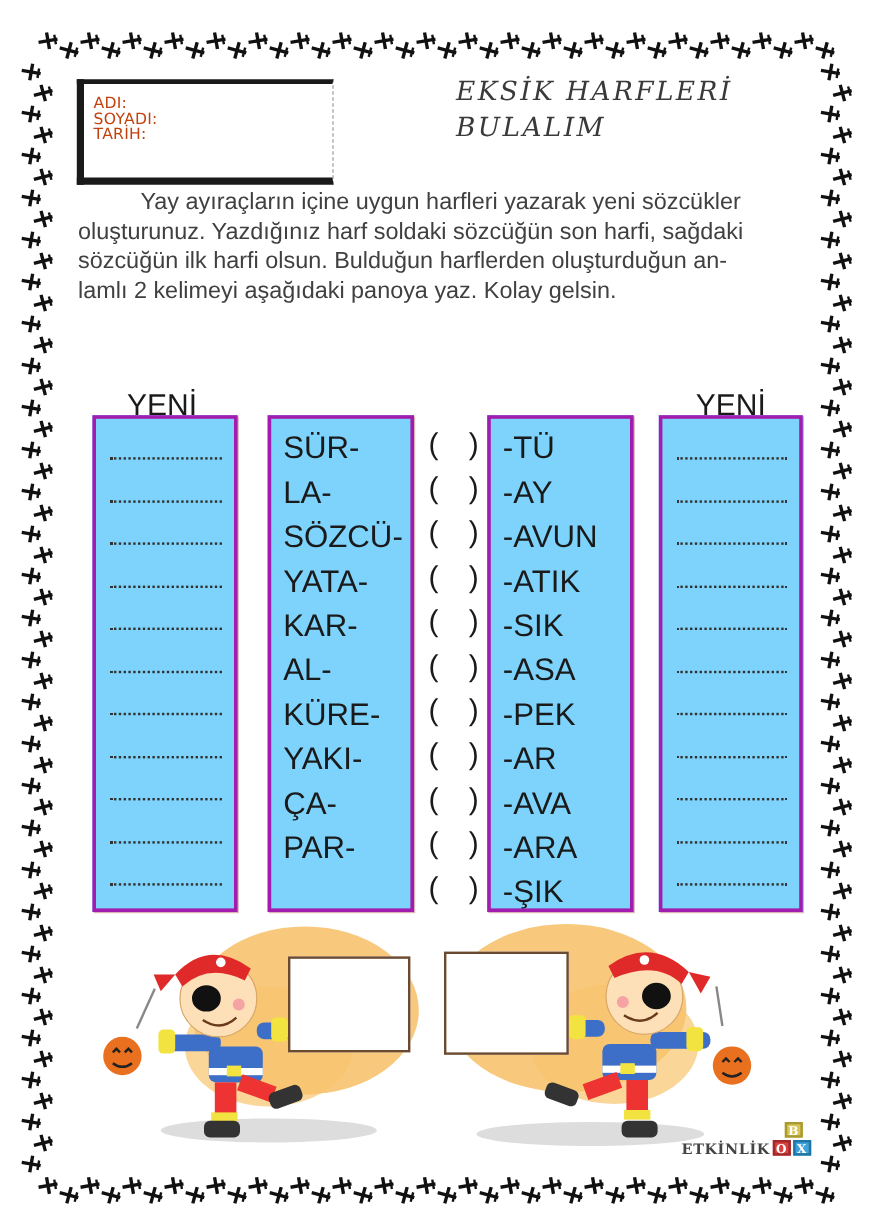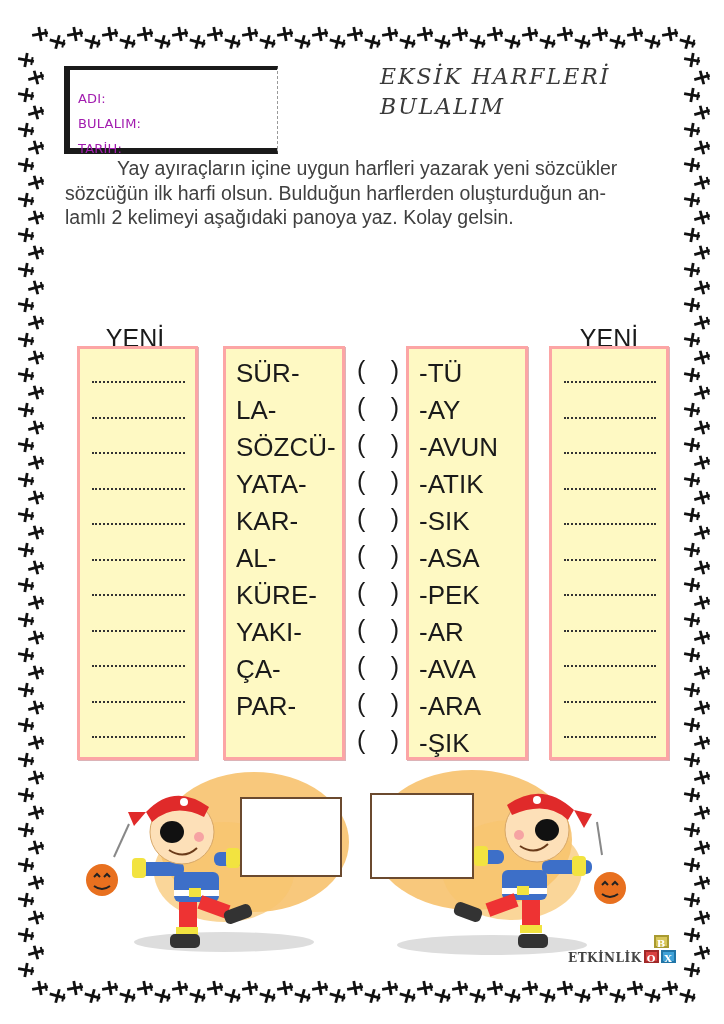--- a/index.html
+++ b/index.html
@@ -3,34 +3,34 @@
 <meta charset="utf-8">
 <style>
   html, body { margin: 0; padding: 0; background: #ffffff; }
   body { width: 724px; height: 1024px; position: relative; overflow: hidden; font-family: "DejaVu Sans", sans-serif; color: #1d1d1d; }
 
   
   .plane-border { position: absolute; left: 0; top: 0; width: 724px; height: 1024px; pointer-events: none; }
 
   
   .name-box { position: absolute; left: 64px; top: 66px; width: 214px; height: 88px; border-left: 6px solid #1a1a1a; border-top: 4px solid #1a1a1a; border-bottom: 6px solid #1a1a1a; border-right: 1px dashed #999; box-sizing: border-box; padding: 10px 0 0 8px; }
-  .name-box .line { font-family: "DejaVu Sans", sans-serif; font-size: 13px; line-height: 13px; letter-spacing: 0.2px; color: #a21caf; margin-top: 12px; }
+  .name-box .line { font-family: "DejaVu Sans", sans-serif; font-size: 13px; line-height: 13px; letter-spacing: 0.2px; color: #c2410c; }
 
   .title { position: absolute; left: 380px; top: 62px; width: 240px; font-family: "DejaVu Serif", serif; color: #3a3a3a; letter-spacing: 2px; }
   .title .t1 { font-size: 22px; line-height: 30px; font-style: italic; }
   .title .t2 { font-size: 22px; line-height: 30px; font-style: italic; }
 
   .instructions { position: absolute; left: 65px; top: 156px; width: 596px; font-family: "Liberation Sans", sans-serif; font-size: 19.5px; line-height: 24.5px; color: #404040; }
   .instructions .indent { display: inline-block; width: 52px; }
 
   .col-head { position: absolute; text-align: center; font-family: "Liberation Sans", sans-serif; font-size: 25px; line-height: 32px; color: #1a1a1a; margin-top: 48px; }
   .col-head.left { left: 68px; top: 274px; width: 134px; }
   .col-head.right { left: 544px; top: 274px; width: 130px; }
 
-  .box { position: absolute; border: 3px solid #fca5a5; box-sizing: border-box; background: #fef9c3; box-shadow: 1px 1px 0 rgba(155,36,49,0.35); }
+  .box { position: absolute; border: 3px solid #a21caf; box-sizing: border-box; background: #7dd3fc; box-shadow: 1px 1px 0 rgba(155,36,49,0.35); }
   .box.new-left { left: 77px; top: 346px; width: 121px; height: 414px; }
   .box.stems { left: 223px; top: 346px; width: 122px; height: 414px; }
   .box.ends { left: 406px; top: 346px; width: 122px; height: 414px; }
   .box.new-right { left: 549px; top: 346px; width: 120px; height: 414px; }
 
   .dots-list { position: absolute; left: 0; top: 0; width: 100%; height: 100%; }
   .dots { position: absolute; left: 12px; right: 10px; height: 2px; border-bottom: 2px dotted #333; }
 
   .word-list { position: absolute; left: 10px; top: 6px; }
   .word { font-family: "Liberation Sans", sans-serif; font-size: 26px; line-height: 37px; height: 37px; color: #1a1a1a; white-space: nowrap; }
@@ -246,31 +246,32 @@
       <use href="#plane" transform="translate(692 900) rotate(10)"></use>
       <use href="#plane" transform="translate(702 917.5) rotate(-15)"></use>
       <use href="#plane" transform="translate(692 935) rotate(10)"></use>
       <use href="#plane" transform="translate(702 952.5) rotate(-15)"></use>
       <use href="#plane" transform="translate(692 970) rotate(10)"></use>
     </g>
 </svg>
 
 <div class="name-box">
   <div class="line">ADI:</div>
-  <div class="line">BULALIM:</div>
+  <div class="line">SOYADI:</div>
   <div class="line">TARİH:</div>
 </div>
 
 <div class="title">
   <div class="t1">EKSİK HARFLERİ</div>
   <div class="t2">BULALIM</div>
 </div>
 
 <div class="instructions">
   <div><span class="indent"></span><span>Yay ayıraçların içine uygun harfleri yazarak yeni sözcükler</span></div>
+  <div>oluşturunuz. Yazdığınız harf soldaki sözcüğün son harfi, sağdaki</div>
   <div>sözcüğün ilk harfi olsun. Bulduğun harflerden oluşturduğun an-</div>
   <div>lamlı 2 kelimeyi aşağıdaki panoya yaz. Kolay gelsin.</div>
 </div>
 
 <div class="col-head left">
   <div>YENİ</div>
   <div>SÖZCÜK</div>
 </div>
 <div class="col-head right">
   <div>YENİ</div>

